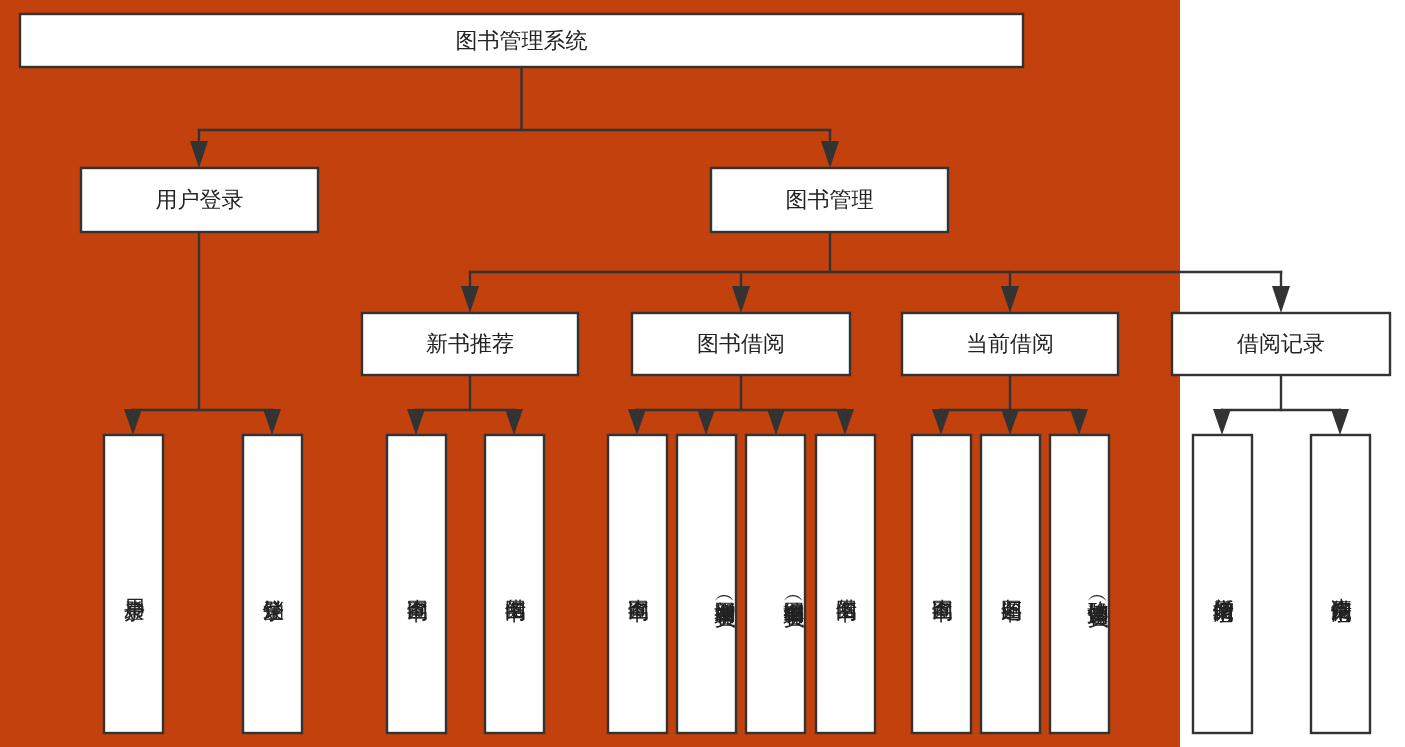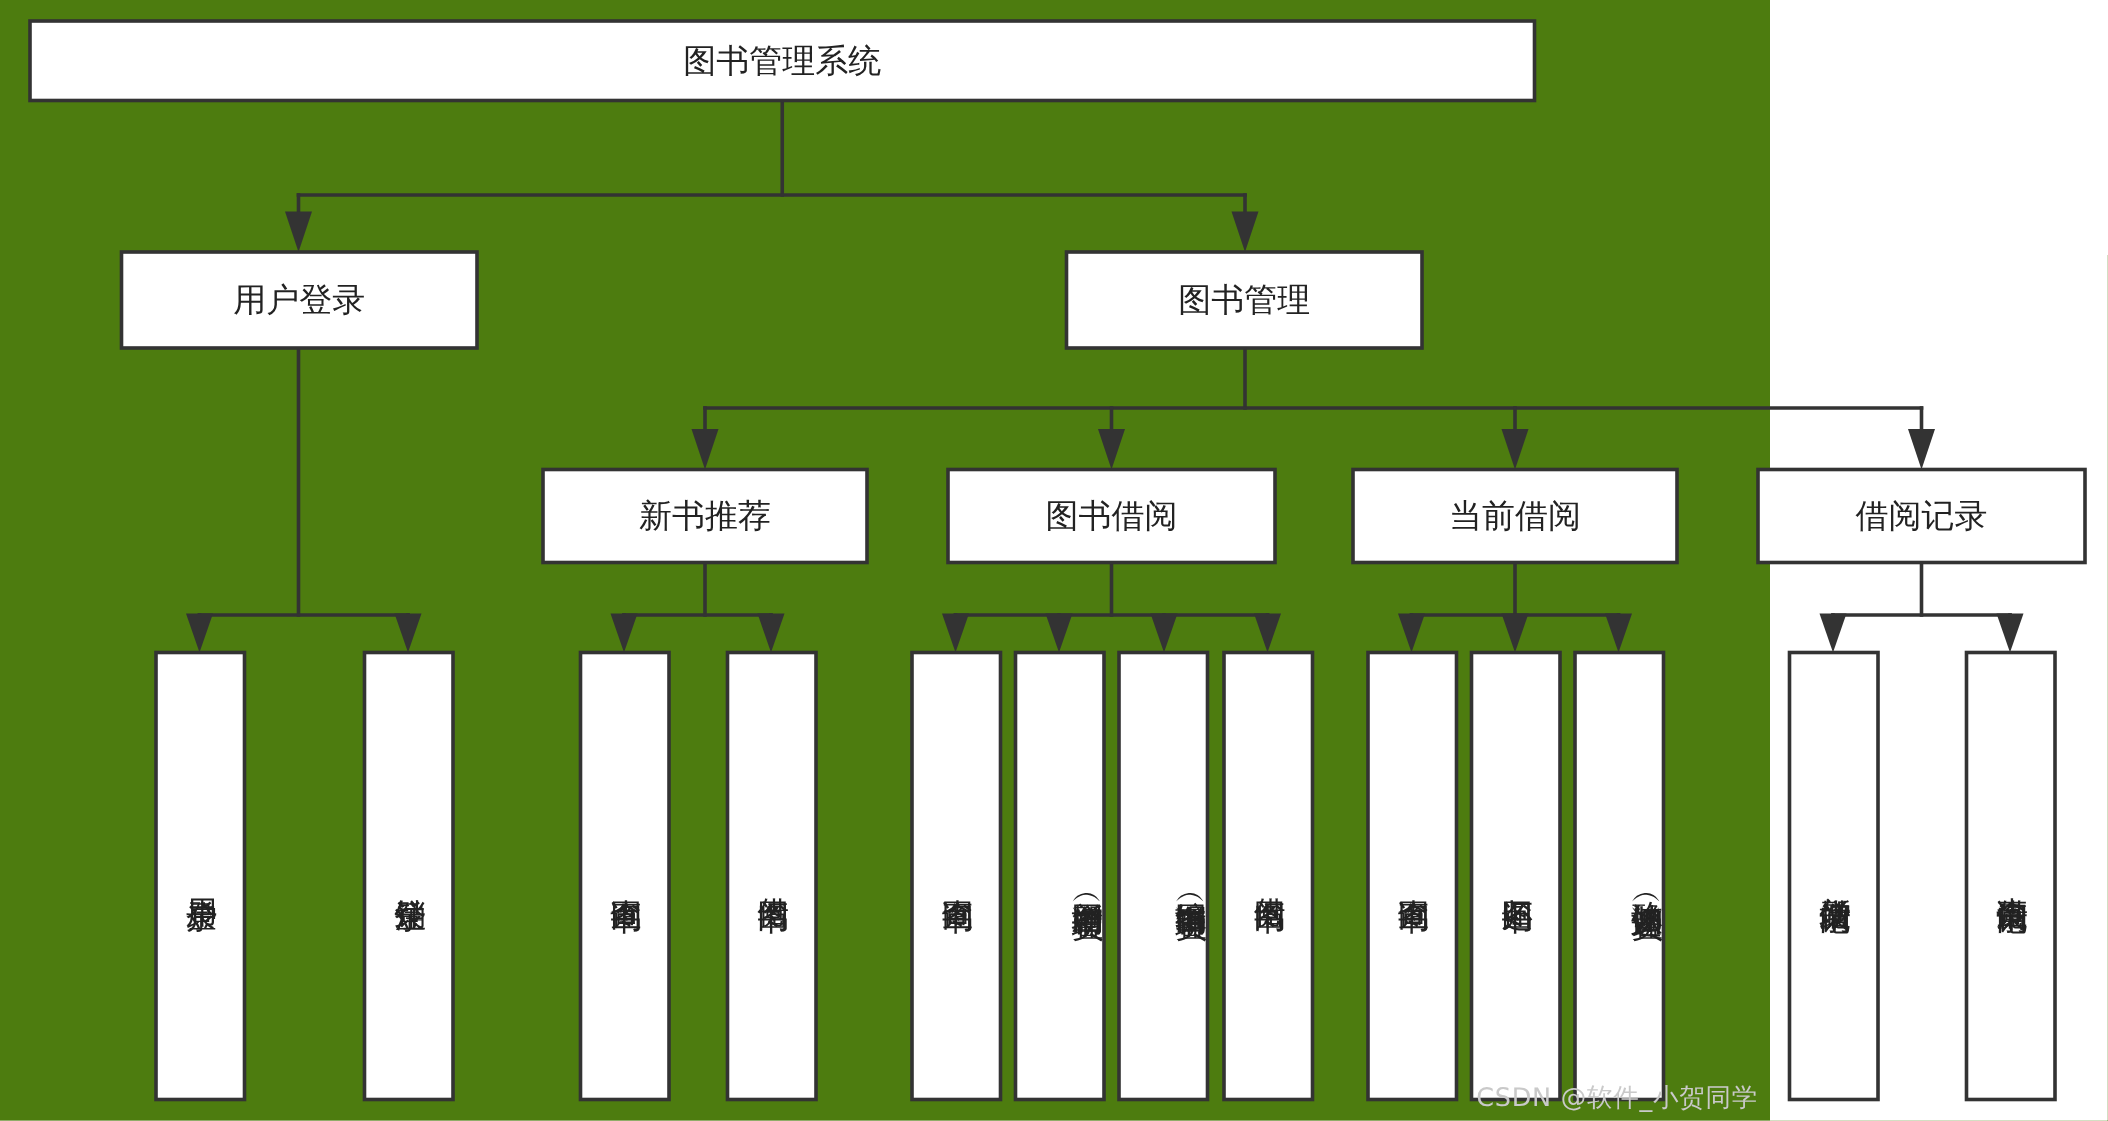--- a/index.html
+++ b/index.html
@@ -11,21 +11,21 @@
     width: 1405px;
     height: 747px;
     font-family: "DejaVu Sans", "Liberation Sans", sans-serif;
     overflow: hidden;
     position: relative;
   }
   #diagram-root {
     position: relative;
     width: 1180px;
     height: 747px;
-    background: #4d7c0f;
+    background: #c2410c;
   }
   svg#flow-svg {
     position: absolute;
     left: 0;
     top: 0;
     width: 1405px;
     height: 747px;
   }
   .node-box {
     fill: #ffffff;
@@ -229,14 +229,13 @@
   <div class="vlabel" style="left:746px; top:435px; width:59px; height:298px; align-items:flex-start; padding-top:8px; box-sizing:border-box;">编辑图书（管理员）</div>
   <div class="vlabel" style="left:816px; top:435px; width:59px; height:298px;">借阅图书</div>
 
   <div class="vlabel" style="left:912px; top:435px; width:59px; height:298px;">查询图书</div>
   <div class="vlabel" style="left:981px; top:435px; width:59px; height:298px;">归还图书</div>
   <div class="vlabel" style="left:1050px; top:435px; width:59px; height:298px; align-items:flex-start; padding-top:8px; box-sizing:border-box;">确认归还（管理员）</div>
 
   <div class="vlabel" style="left:1193px; top:435px; width:59px; height:298px;">新增借阅记录</div>
   <div class="vlabel" style="left:1311px; top:435px; width:59px; height:298px;">查询借阅记录</div>
 
-  <div class="watermark">CSDN @软件_小贺同学</div>
 </div>
 
 </body></html>

